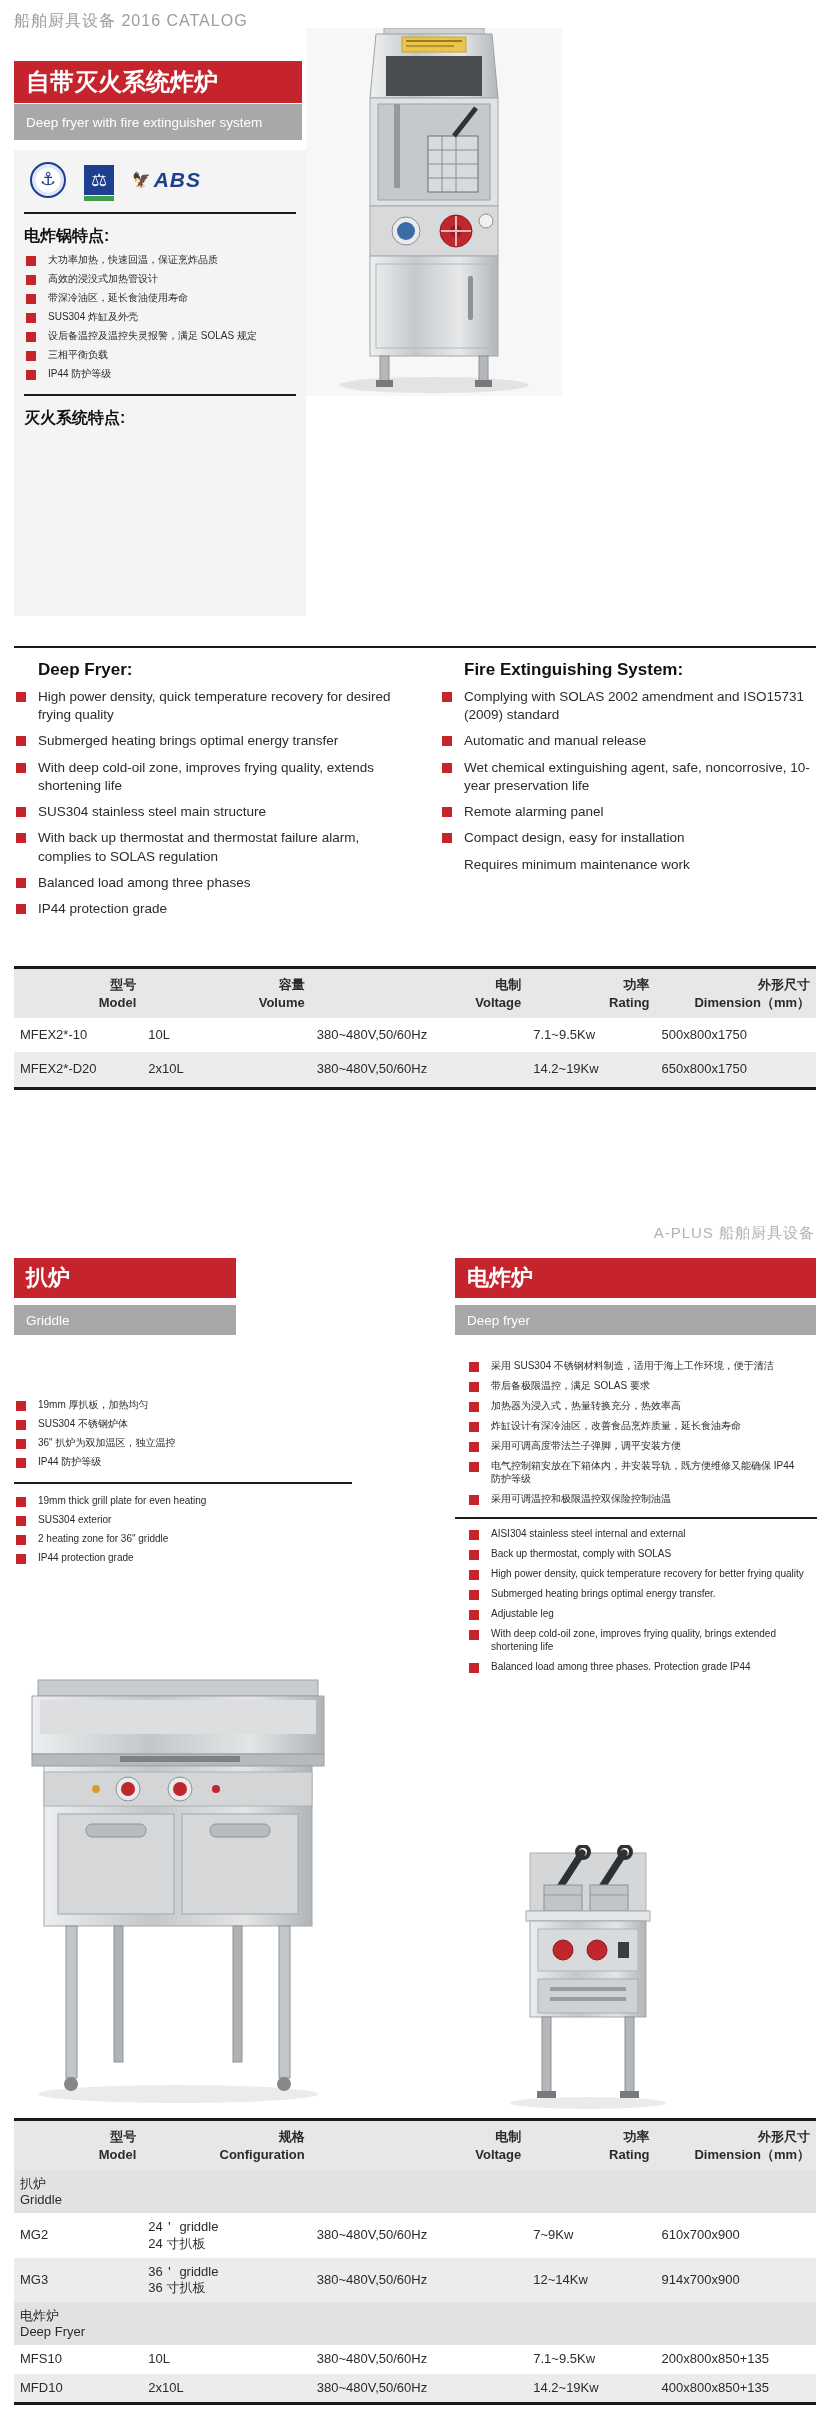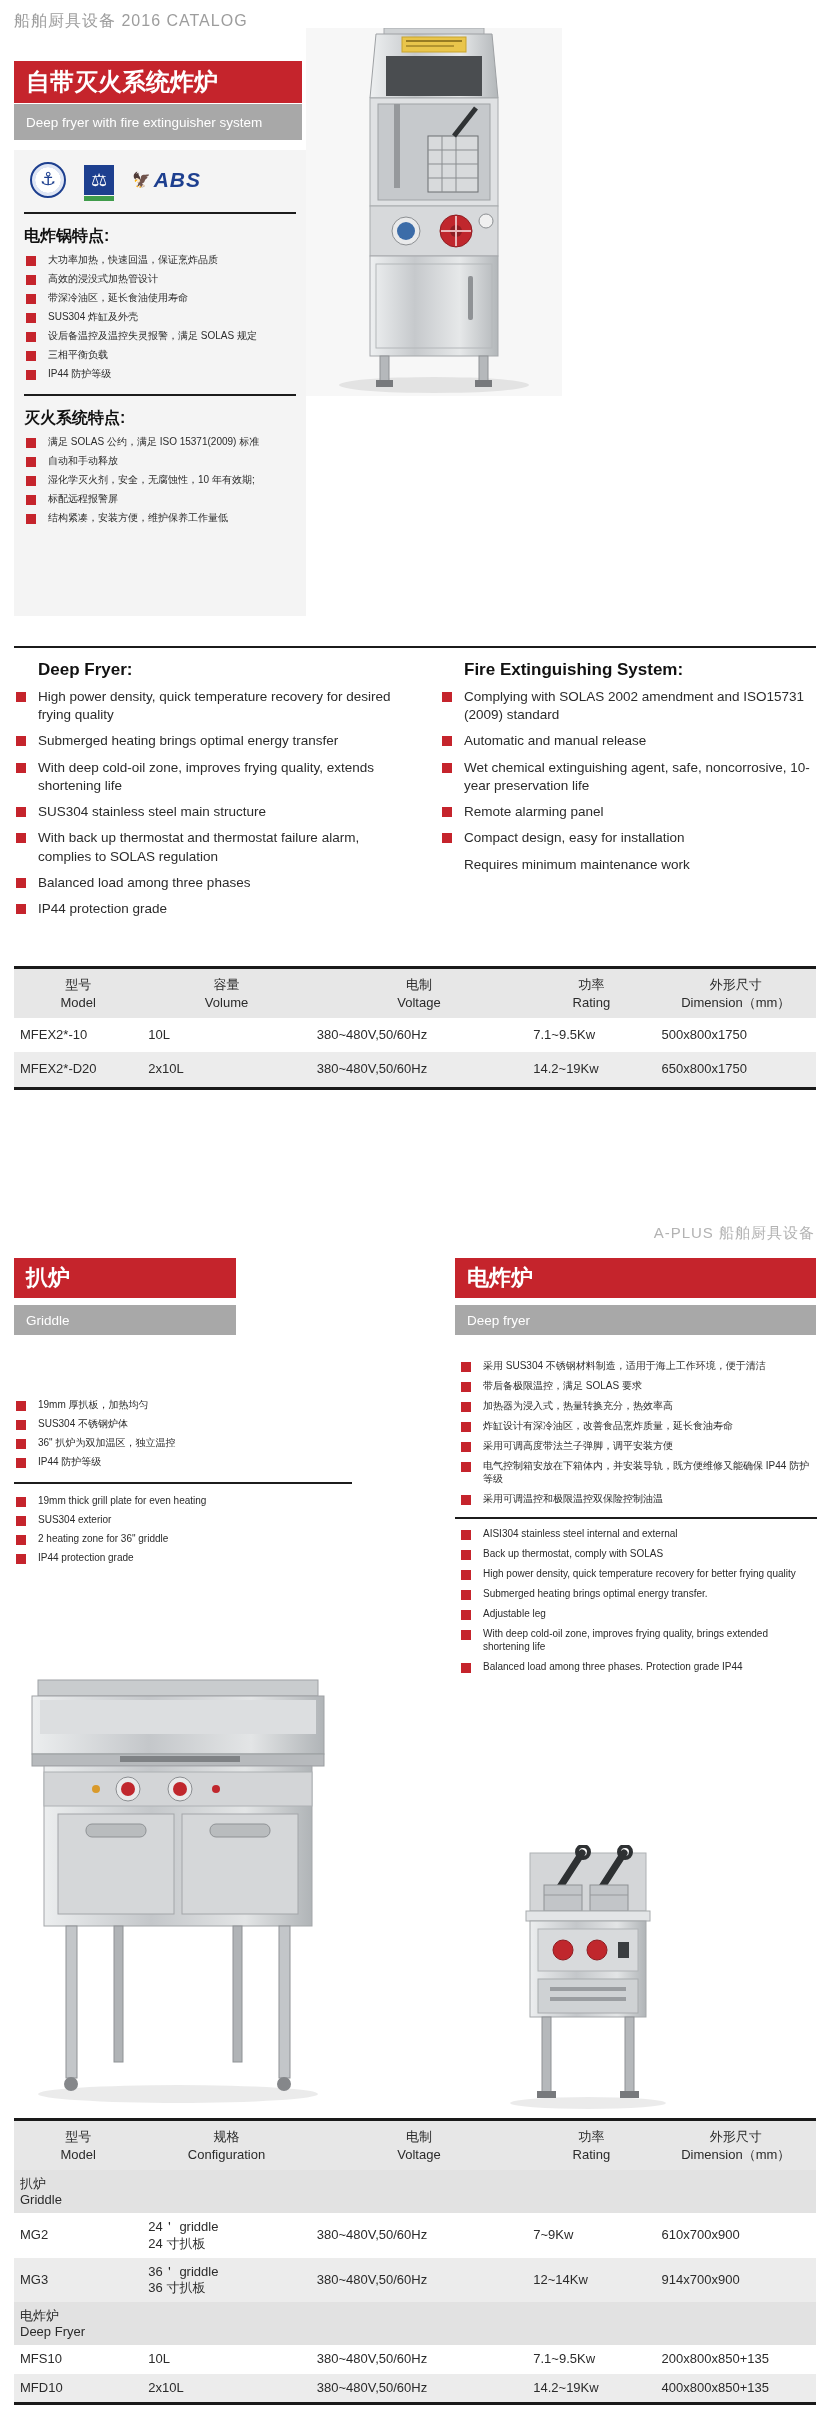--- a/index.html
+++ b/index.html
@@ -33,42 +33,42 @@
     padding-top:10px;box-sizing:border-box;}
   .en-col{width:398px;}
   .en-h{font-size:17px;font-weight:bold;margin:2px 0 8px 24px;color:#111;}
   ul.feat-en{list-style:none;margin:0;padding:0;font-size:13.5px;}
   ul.feat-en li{position:relative;padding-left:24px;margin:8px 0;line-height:1.35;}
   ul.feat-en li::before{content:"";position:absolute;left:2px;top:4px;width:10px;height:10px;background:#c5242c;}
   .footnote{margin:4px 0 0 24px;font-size:13.5px;line-height:1.35;}
 
   .spec{width:100%;border-collapse:collapse;font-size:13px;
     border-top:3px solid #1a1a1a;border-bottom:3px solid #1a1a1a;}
-  .spec th{font-weight:normal;text-align:center;background:#e7e7e7;padding:7px 6px;vertical-align:top;}
+  .spec th{font-weight:bold;text-align:right;background:#e7e7e7;padding:7px 6px;vertical-align:top;}
   .spec td{text-align:left;padding:9px 6px;vertical-align:middle;line-height:1.25;}
   .spec .alt td{background:#ececec;}
   .spec .group-row td{background:#e2e2e2;padding:3px 6px;line-height:1.2;}
   #table1{left:14px;top:966px;width:802px;}
   #table2{left:14px;top:2118px;width:802px;}
   #table2.spec td,#t2 td{padding:6px 6px;}
   .hdr-cn{line-height:1.35;}
   .hdr-en{line-height:1.35;}
 
   #aplus{right:15px;top:1224px;font-size:15px;color:#b3b3b3;letter-spacing:1px;}
 
   #g-red{left:14px;top:1258px;width:222px;height:40px;font-size:22px;}
   #g-gray{left:14px;top:1305px;width:222px;height:30px;}
   #f-red{left:455px;top:1258px;width:361px;height:40px;font-size:22px;}
   #f-gray{left:455px;top:1305px;width:361px;height:30px;}
 
   #g-content{left:14px;top:1392px;width:338px;}
   #g-content .rule{margin:14px 0 10px 0;}
   #f-content{left:455px;top:1352px;width:362px;}
   #f-content .rule{margin:12px 0 8px 0;}
-  #f-content ul.feat li{margin:7px 4px;}
+  #f-content ul.feat li{margin:7px 12px;}
 
   #g-photo{left:10px;top:1652px;width:336px;height:458px;}
   #f-photo{left:468px;top:1845px;width:240px;height:268px;}
 
   
   .logo-ccs{width:36px;height:36px;border-radius:50%;border:2px solid #1d3f8f;box-sizing:border-box;
     background:radial-gradient(circle at 50% 50%, #ffffff 55%, #dfe6f5 56%);position:relative;}
   .logo-ccs::after{content:"⚓";position:absolute;left:0;right:0;top:4px;text-align:center;
     color:#1d3f8f;font-size:18px;}
   .logo-bv{width:30px;height:30px;background:#1d3f8f;color:#fff;display:flex;align-items:center;
@@ -101,27 +101,20 @@
     <li>大功率加热，快速回温，保证烹炸品质</li>
     <li>高效的浸没式加热管设计</li>
     <li>带深冷油区，延长食油使用寿命</li>
     <li>SUS304 炸缸及外壳</li>
     <li>设后备温控及温控失灵报警，满足 SOLAS 规定</li>
     <li>三相平衡负载</li>
     <li>IP44 防护等级</li>
   </ul>
   <div class="rule" style="margin-top:14px;"></div>
   <div class="feat-h">灭火系统特点:</div>
-  <ul class="feat">
-    <li>满足 SOLAS 公约，满足 ISO 15371(2009) 标准</li>
-    <li>自动和手动释放</li>
-    <li>湿化学灭火剂，安全，无腐蚀性，10 年有效期;</li>
-    <li>标配远程报警屏</li>
-    <li>结构紧凑，安装方便，维护保养工作量低</li>
-  </ul>
 </div>
 
 <div class="abs" id="s1-photo">
   <svg width="256" height="368" viewBox="0 0 256 368">
     <defs>
       <linearGradient id="st1" x1="0" y1="0" x2="1" y2="0">
         <stop offset="0" stop-color="#eef0f1"></stop>
           <stop offset="0.35" stop-color="#c6c9cc"></stop>
         <stop offset="0.7" stop-color="#e6e8e9"></stop>
           <stop offset="1" stop-color="#b3b7ba"></stop>

